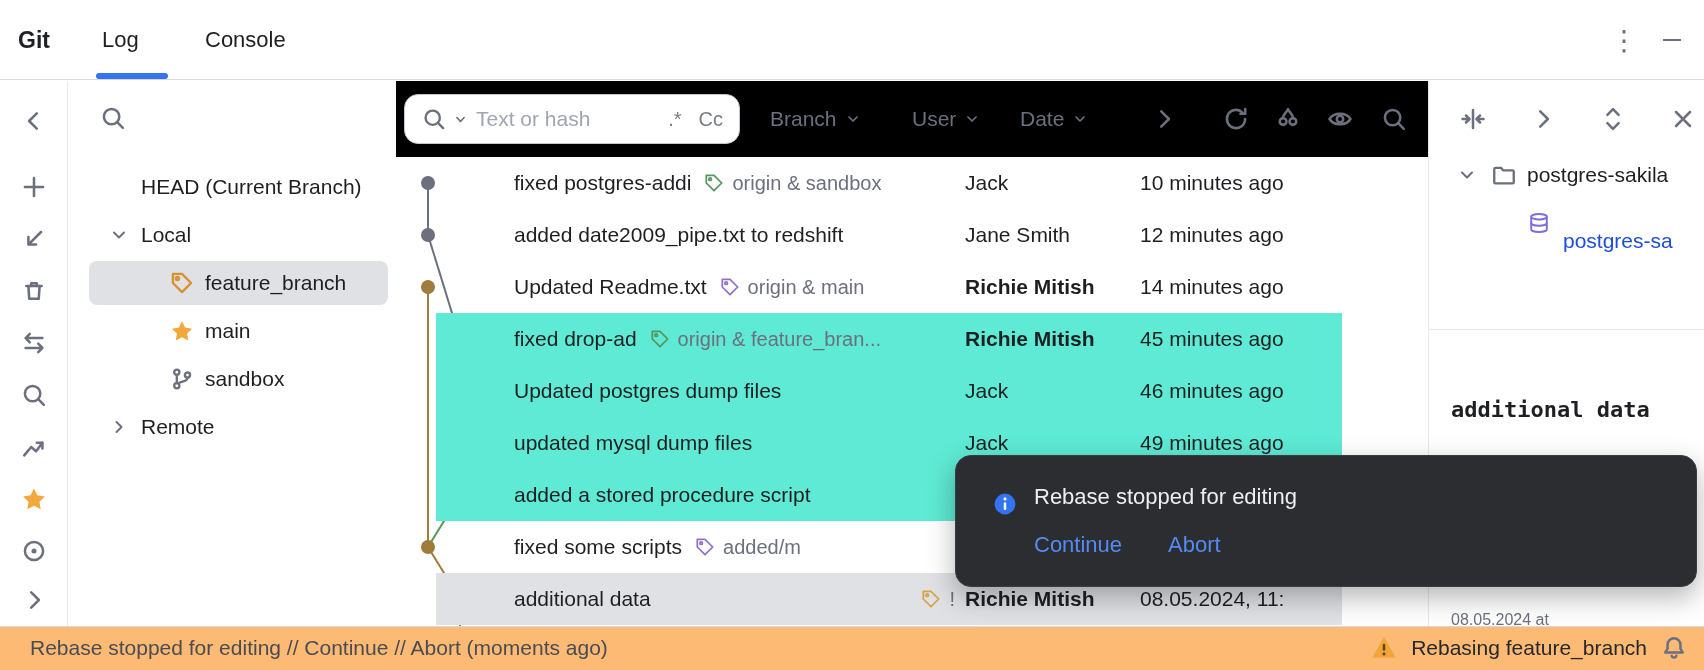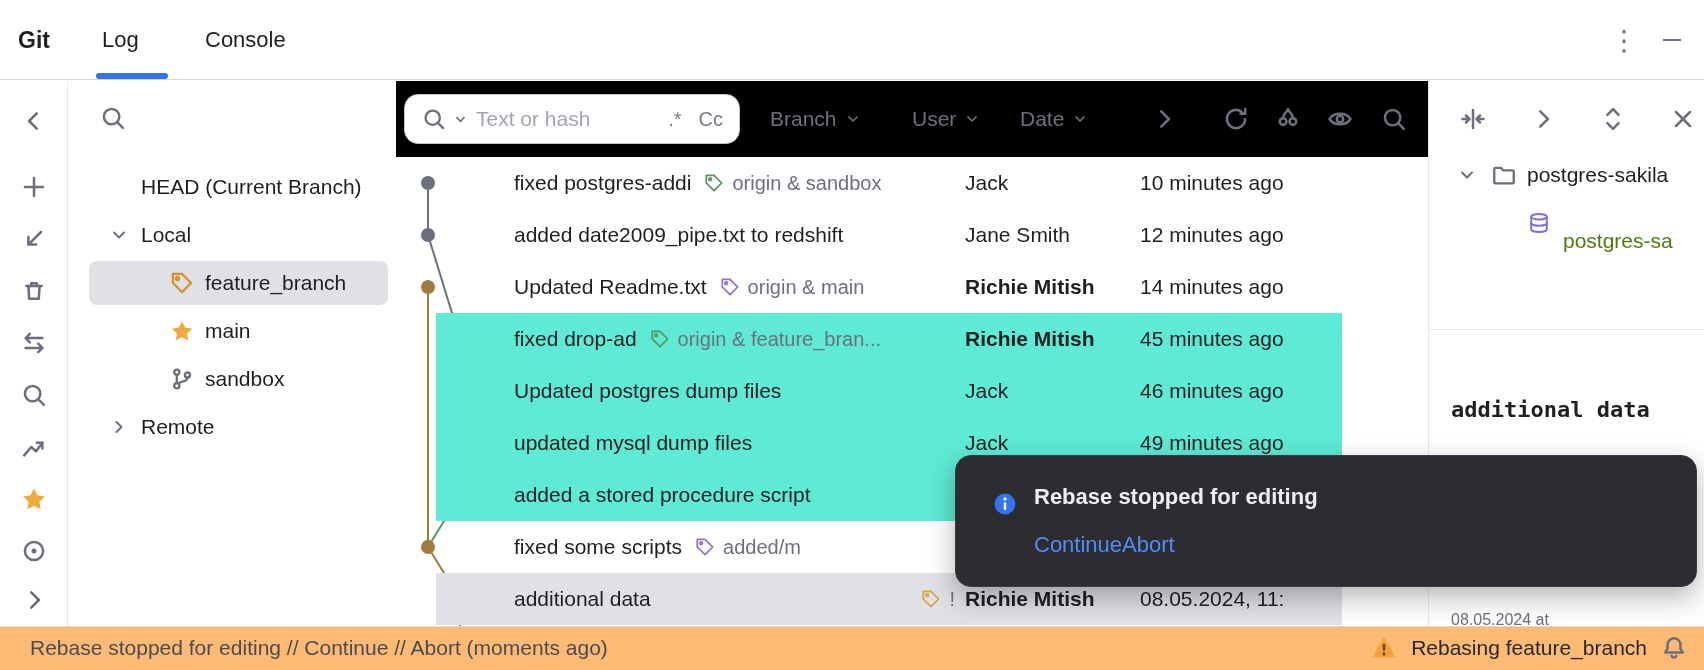--- a/index.html
+++ b/index.html
@@ -67,30 +67,30 @@
   .tg { width:22px; height:22px; flex:none; }
   .graph { position:absolute; left:0; top:76px; pointer-events:none; }
 
   
   .dtbi { position:absolute; top:24px; width:28px; height:28px; }
   .dt-1 { left:30px; } .dt-2 { left:100px; } .dt-3 { left:170px; } .dt-4 { left:240px; }
   .d-row { position:absolute; left:0; right:0; height:48px; display:flex; align-items:center; font-size:21px; white-space:nowrap; }
   .d-chev { width:20px; height:20px; margin-left:28px; margin-right:14px; flex:none; }
   .d-folder { width:26px; height:26px; margin-right:10px; flex:none; }
   .d-db { width:24px; height:24px; margin-left:98px; margin-right:12px; flex:none; }
-  .db-label { color:#4d7c0f;margin-top:36px; }
+  .db-label { color:#1d4ed8;margin-top:36px; }
   .d-divider { position:absolute; left:0; right:0; top:248px; height:1px; background:#E6E8EC; }
   .dp-msg { position:absolute; left:22px; top:316px; font-family:"DejaVu Sans Mono", monospace; font-weight:700; font-size:22px; white-space:nowrap; }
   .dp-date { position:absolute; left:22px; top:530px; font-size:16px; color:#6C707E; white-space:nowrap; }
 
   
   .notif { position:absolute; left:955px; top:455px; width:742px; height:132px; background:#2B2D30; border:1px solid #393B40; border-radius:16px; z-index:20; box-shadow:0 10px 28px rgba(0,0,0,.30); }
   .notif-ic { position:absolute; left:36px; top:35px; width:26px; height:26px; }
-  .notif-title { position:absolute; left:78px; top:28px; font-size:22px; font-weight:700; color:#EDEEF0; white-space:nowrap; }
-  .notif-actions { position:absolute; left:78px; top:76px; display:flex; font-size:22px;text-align:center; }
+  .notif-title { position:absolute; left:78px; top:28px; font-size:22px; font-weight:400; color:#EDEEF0; white-space:nowrap; }
+  .notif-actions { position:absolute; left:78px; top:76px; display:flex; gap:46px; font-size:22px;text-align:center; }
   .notif-link { color:#548AF7; cursor:default; }
 
   
   .status { position:absolute; left:0; right:0; top:626px; height:44px; border-top:1px solid #D7D9DE; background:#fdba74; }
   .status-left { position:absolute; left:30px; top:0; height:42px; display:flex; align-items:center; font-size:21px; color:#4A4C52; white-space:nowrap; }
   .status-right { position:absolute; right:16px; top:0; height:42px; display:flex; align-items:center; gap:13px; font-size:21px; color:#27282C; white-space:nowrap; }
   .st-ic { width:28px; height:28px; flex:none; }
 </style>
 </head>
 <body>

